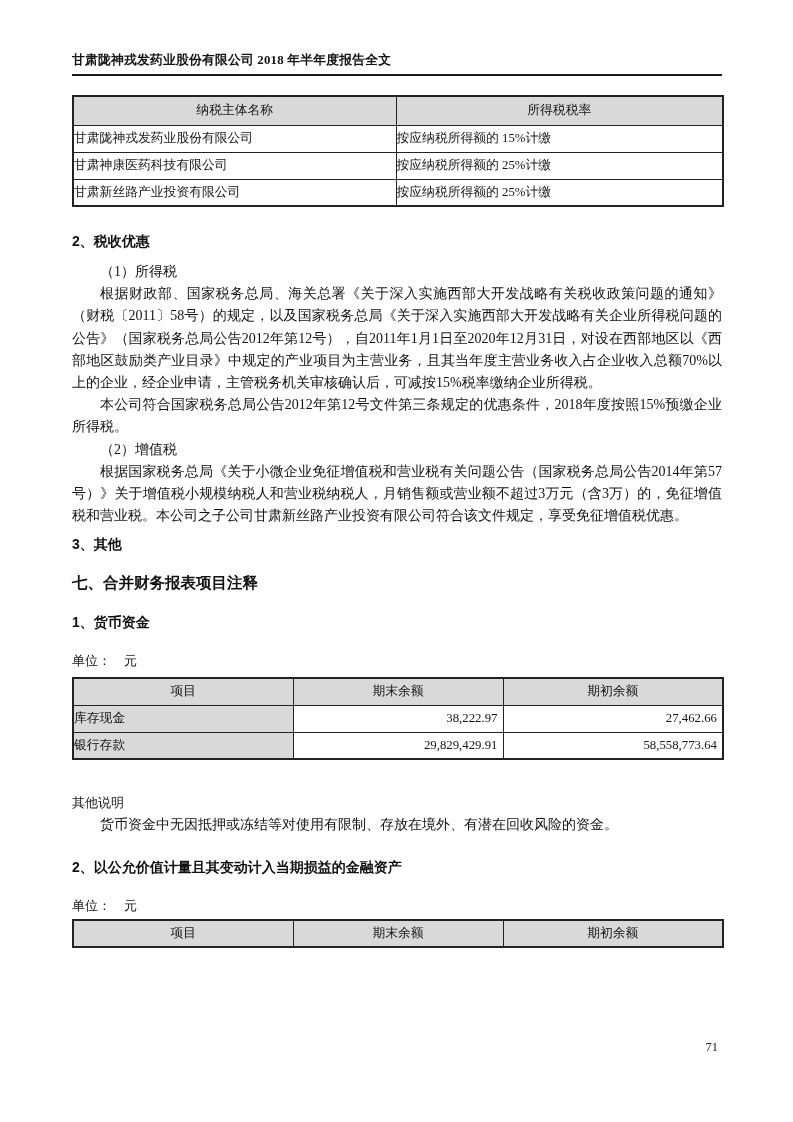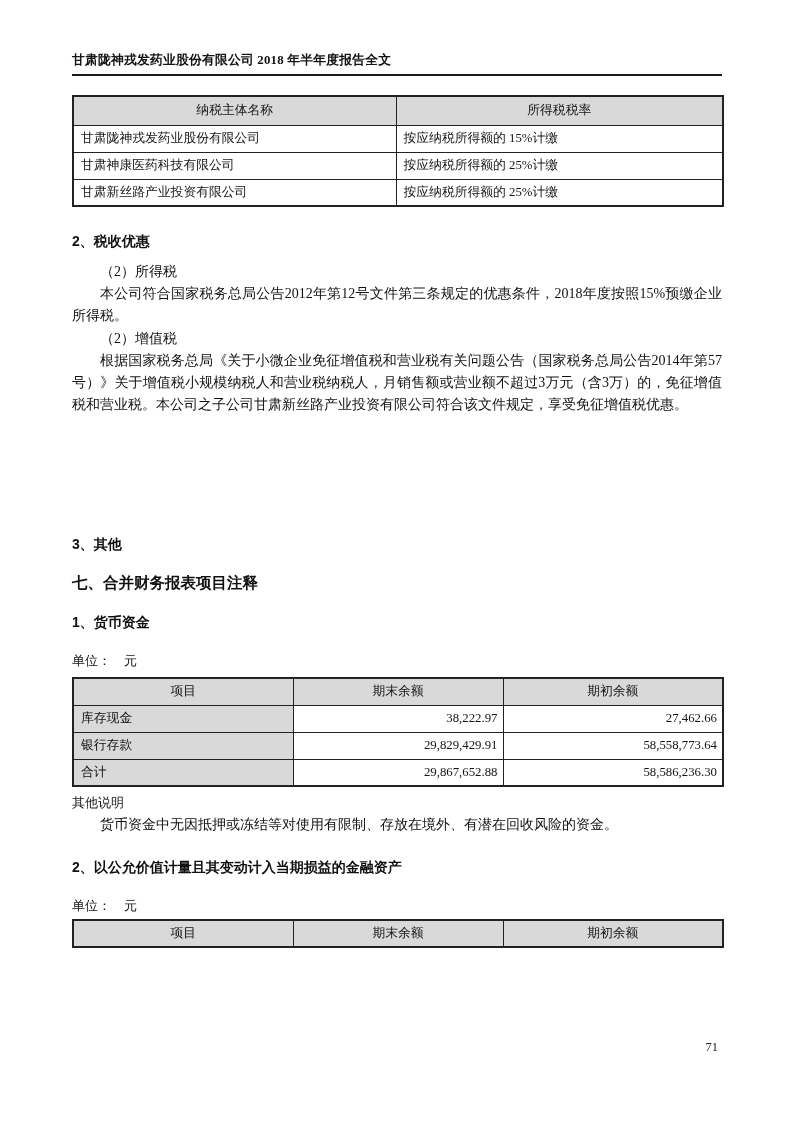--- a/index.html
+++ b/index.html
@@ -40,21 +40,21 @@
     border: 1px solid #222;
     vertical-align: middle;
     font-weight: normal;
     overflow: hidden;
     white-space: nowrap;
   }
   table.tbl th {
     background: #d9d9d9;
     text-align: center;
   }
-  td.cell-left { text-align: left; padding-left: 7px; }
+  td.cell-left { text-align: left; }
   td.cell-num  { text-align: right; padding-right: 5px; }
   td.shade { background: #d9d9d9; }
 
   .tax-tbl { top: 95px; }
   .tax-tbl thead tr { height: 29px; }
   .tax-tbl tbody tr { height: 27px; }
 
   .money-tbl { top: 677px; }
   .money-tbl thead tr { height: 27px; }
   .money-tbl tbody tr { height: 27px; }
@@ -145,21 +145,22 @@
       <tr>
         <td class="cell-left">甘肃新丝路产业投资有限公司</td>
         <td class="cell-left">按应纳税所得额的 25%计缴</td>
       </tr>
     </tbody>
   </table>
 
   <div class="abs h2 heading-tax">2、税收优惠</div>
 
   <div class="abs para-block">
-    <p>（2）所得税</p>
+    <p>（1）所得税</p>
+    <p>根据财政部、国家税务总局、海关总署《关于深入实施西部大开发战略有关税收政策问题的通知》（财税〔2011〕58号）的规定，以及国家税务总局《关于深入实施西部大开发战略有关企业所得税问题的公告》（国家税务总局公告2012年第12号），自2011年1月1日至2020年12月31日，对设在西部地区以《西部地区鼓励类产业目录》中规定的产业项目为主营业务，且其当年度主营业务收入占企业收入总额70%以上的企业，经企业申请，主管税务机关审核确认后，可减按15%税率缴纳企业所得税。</p>
     <p>本公司符合国家税务总局公告2012年第12号文件第三条规定的优惠条件，2018年度按照15%预缴企业所得税。</p>
     <p>（2）增值税</p>
     <p>根据国家税务总局《关于小微企业免征增值税和营业税有关问题公告（国家税务总局公告2014年第57号）》关于增值税小规模纳税人和营业税纳税人，月销售额或营业额不超过3万元（含3万）的，免征增值税和营业税。本公司之子公司甘肃新丝路产业投资有限公司符合该文件规定，享受免征增值税优惠。</p>
   </div>
 
   <div class="abs h2 heading-other">3、其他</div>
 
   <div class="abs h1 heading-ch7">七、合并财务报表项目注释</div>
 
   <div class="abs h2 heading-money">1、货币资金</div>
@@ -185,25 +186,20 @@
       <tr>
         <td class="cell-left shade">库存现金</td>
         <td class="cell-num">38,222.97</td>
         <td class="cell-num">27,462.66</td>
       </tr>
       <tr>
         <td class="cell-left shade">银行存款</td>
         <td class="cell-num">29,829,429.91</td>
         <td class="cell-num">58,558,773.64</td>
       </tr>
-      <tr>
-        <td class="cell-left shade">合计</td>
-        <td class="cell-num">29,867,652.88</td>
-        <td class="cell-num">58,586,236.30</td>
-      </tr>
     </tbody>
   </table>
 
   <div class="abs note-label note-label-1">其他说明</div>
   <p class="abs note-para">货币资金中无因抵押或冻结等对使用有限制、存放在境外、有潜在回收风险的资金。</p>
 
   <div class="abs h2 heading-fv">2、以公允价值计量且其变动计入当期损益的金融资产</div>
 
   <div class="abs unit-line unit-2">
     <span>单位：</span><span class="unit-val">元</span>

